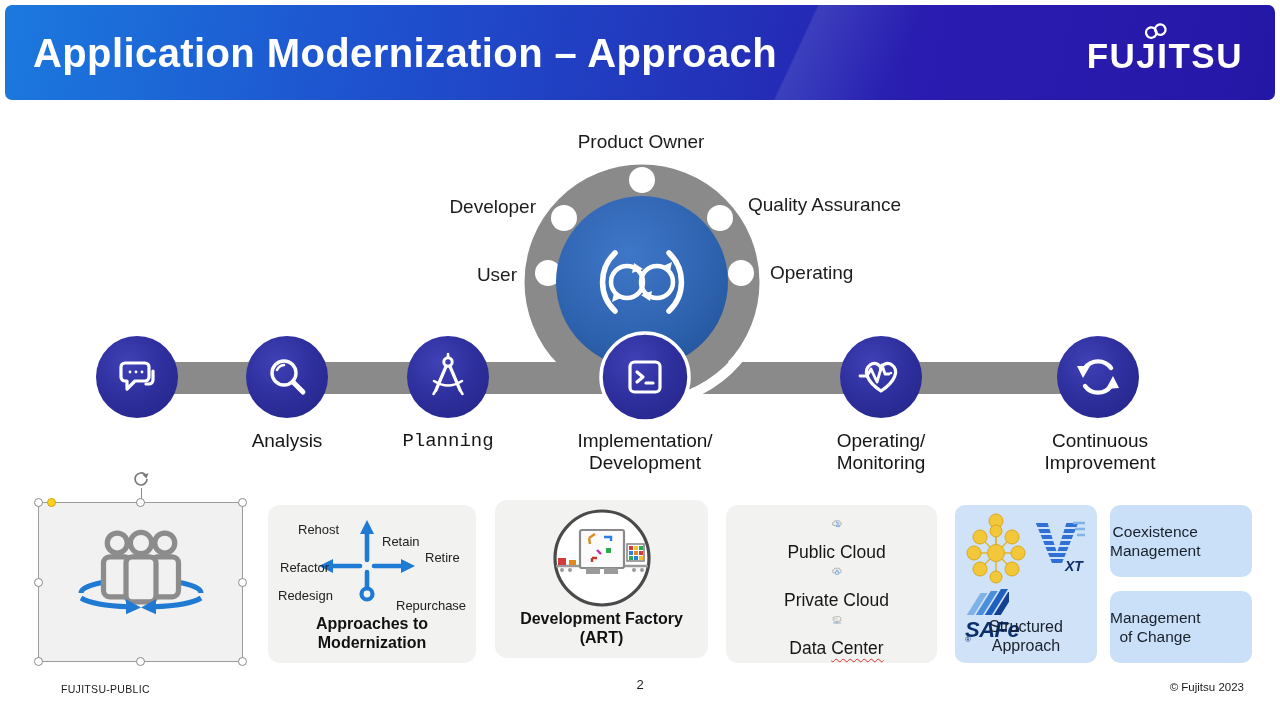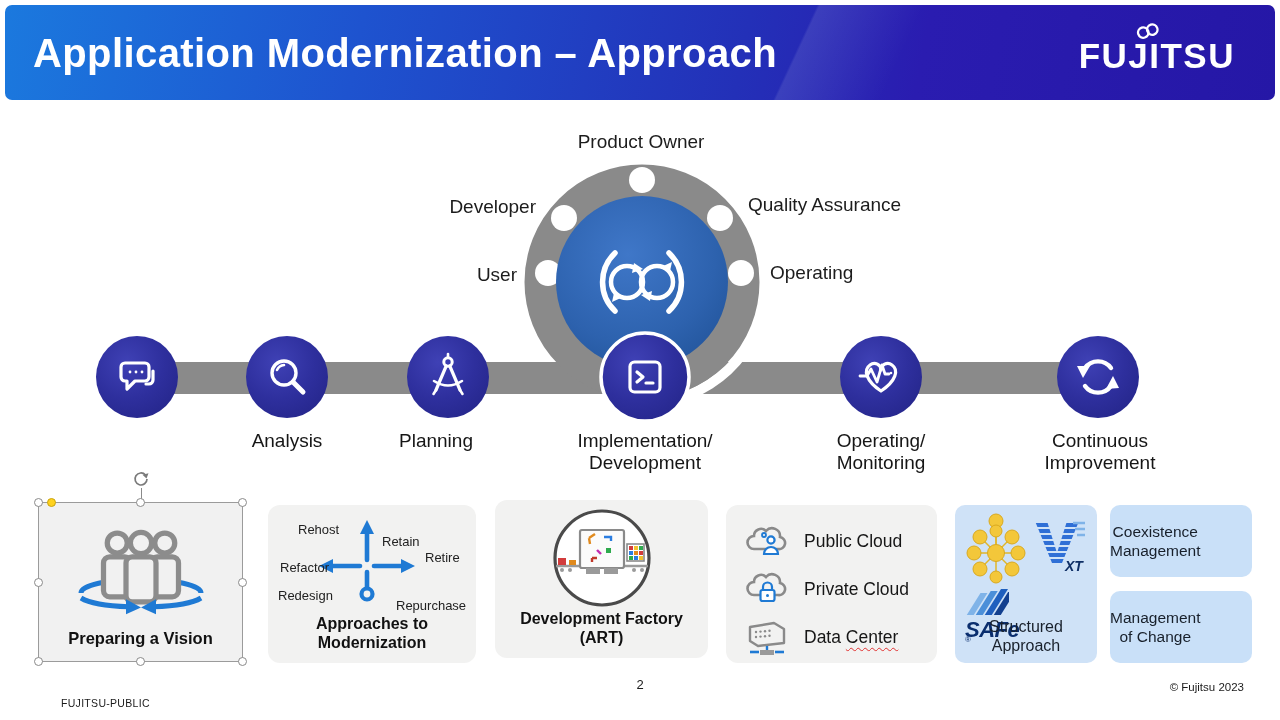--- a/index.html
+++ b/index.html
@@ -6,21 +6,21 @@
   .slide{position:relative;width:1280px;height:720px;background:#ffffff;overflow:hidden;
          font-family:"Liberation Sans",sans-serif;color:#1a1a1a;}
 
   
   .header{position:absolute;left:5px;top:5px;right:5px;height:95px;border-radius:7px;
           background:linear-gradient(101deg,#1b79de 0%,#1e53cf 28%,#2330b8 58%,#2a1cb0 72%,#2517a6 100%);}
   .header::after{content:"";position:absolute;inset:0;border-radius:7px;
           background:linear-gradient(115deg,rgba(255,255,255,0) 61.8%,rgba(255,255,255,.10) 62%,rgba(255,255,255,0) 70%);}
   .title{position:absolute;left:28px;top:50%;transform:translateY(-50%);margin:0;
          font-size:40px;font-weight:700;color:#fff;letter-spacing:.4px;white-space:nowrap;z-index:2;}
-  .logo{position:absolute;right:40px;top:54%;transform:translateY(-50%);color:#fff;z-index:2;}
+  .logo{position:absolute;right:32px;top:54%;transform:translateY(-50%);color:#fff;z-index:2;}
   .logo-text{font-size:35px;font-weight:700;letter-spacing:1.5px;}
   .logo-mark{position:absolute;left:54px;top:-13px;}
 
   
   .diagram-svg{position:absolute;left:0;top:100px;width:1280px;height:400px;}
   .role-label{position:absolute;font-size:19px;color:#1c1c1c;white-space:nowrap;}
   .step-label{position:absolute;top:430px;width:230px;transform:translateX(-50%);
               text-align:center;font-size:19px;line-height:1.16;color:#161616;white-space:pre-line;}
 
   
@@ -38,39 +38,39 @@
   .rotate-handle{position:absolute;left:50%;top:-33px;transform:translateX(-50%);}
 
   .approaches-card{left:268px;top:505px;width:208px;height:158px;}
   .opt-label{position:absolute;font-size:13px;color:#222;white-space:nowrap;}
   .approach-arrows{position:absolute;left:0;top:0;}
 
   .factory-card{left:495px;top:500px;width:213px;height:158px;}
   .factory-icon{position:absolute;left:50%;top:6px;transform:translateX(-50%);}
 
   .cloud-card{left:726px;top:505px;width:211px;height:158px;}
-  .cloud-row{position:absolute;left:18px;right:8px;height:44px;display:flex;align-items:center;gap:14px;}
+  .cloud-row{position:absolute;left:18px;right:8px;height:44px;display:flex;align-items:center;gap:14px;flex-direction:column;}
   .cloud-row .lbl{font-size:17.5px;color:#161616;}
   .squiggle{text-decoration:underline;text-decoration-style:wavy;text-decoration-color:#e03131;
             text-decoration-thickness:1px;text-underline-offset:4px;}
 
   .structured-card{left:955px;top:505px;width:142px;height:158px;background:#cfe2f7;border-radius:10px;}
   .structured-card .card-title{font-weight:400;font-size:16px;color:#18202b;bottom:7px;}
   .safe-row{position:absolute;left:10px;top:84px;display:flex;align-items:flex-start;gap:2px;flex-direction:column;}
   .safe-text{font-size:22px;font-weight:700;font-style:italic;color:#0a2e6e;letter-spacing:-.5px;}
   .safe-reg{font-size:8px;color:#0a2e6e;vertical-align:top;position:relative;top:-10px;}
 
   .blue-card{position:absolute;left:1110px;width:142px;height:72px;background:#c9e0f8;border-radius:10px;
              display:flex;align-items:center;}
   .blue-card .txt{text-align:center;font-size:15.5px;line-height:1.25;color:#18202b;white-space:pre-line;}
   .coexistence-card{top:505px;}
   .change-card{top:591px;}
 
   
-  .footer-left{position:absolute;left:45px;top:697px;font-size:10.5px;letter-spacing:.3px;color:#1a1a1a;padding-left:16px;}
+  .footer-left{position:absolute;left:45px;top:683px;font-size:10.5px;letter-spacing:.3px;color:#1a1a1a;padding-left:16px;}
   .footer-page{position:absolute;left:50%;transform:translateX(-50%);top:677px;font-size:13px;color:#1a1a1a;}
   .footer-copy{position:absolute;right:36px;top:681px;font-size:11.5px;color:#1a1a1a;}
 </style>
 </head>
 <body>
 
 <div class="slide">
 
   <div class="header">
     <h1 class="title">Application Modernization – Approach</h1>
@@ -186,21 +186,21 @@
     </g>
   </svg>
 
   <div class="role-label" style="left:641px;top:131px;transform:translateX(-50%);">Product Owner</div>
   <div class="role-label" style="right:744px;top:196px;margin-left:12px;">Developer</div>
   <div class="role-label" style="right:763px;top:264px;">User</div>
   <div class="role-label" style="left:748px;top:194px;">Quality Assurance</div>
   <div class="role-label" style="left:770px;top:262px;">Operating</div>
 
   <div class="step-label" style="left:287px;">Analysis</div>
-  <div class="step-label" style="left:436px;">Planning</div>
+  <div class="step-label" style="left:448px;font-family:Liberation Mono, monospace;">Planning</div>
   <div class="step-label" style="left:645px;">Implementation/
 Development</div>
   <div class="step-label" style="left:881px;">Operating/
 Monitoring</div>
   <div class="step-label" style="left:1100px;">Continuous
 Improvement</div>
 
   <div class="card vision-card">
     <svg width="150" height="96" style="position:absolute;left:50%;top:22px;transform:translateX(-50%);" viewBox="-60 -38 120 76">
       <path d="M -48,16 A 48,11 0 0 1 48,16" stroke="#1f7ad4" stroke-width="4" fill="none"></path>
@@ -212,21 +212,20 @@
         <circle cx="0" cy="-24" r="8.5"></circle>
         <rect x="-12" y="-13" width="24" height="36" rx="5"></rect>
       </g>
       <g stroke="#1f7ad4" stroke-width="4" fill="none">
         <path d="M -48,20 A 48,11 0 0 0 -10,27"></path>
         <path d="M 48,20 A 48,11 0 0 1 10,27"></path>
       </g>
       <polygon points="-12,21 0,27.5 -12,33" fill="#1f7ad4"></polygon>
       <polygon points="12,21 0,27.5 12,33" fill="#1f7ad4"></polygon>
     </svg>
-    <div class="card-title">Preparing a Vision</div>
 
     <div class="handle" style="left:-5px;top:-5px;"></div>
     <div class="handle yellow" style="left:8px;top:-5px;"></div>
     <div class="handle" style="left:50%;top:-5px;margin-left:-4.5px;"></div>
     <div class="handle" style="right:-5px;top:-5px;"></div>
     <div class="handle" style="left:-5px;top:50%;margin-top:-4.5px;"></div>
     <div class="handle" style="right:-5px;top:50%;margin-top:-4.5px;"></div>
     <div class="handle" style="left:-5px;bottom:-5px;"></div>
     <div class="handle" style="left:50%;bottom:-5px;margin-left:-4.5px;"></div>
     <div class="handle" style="right:-5px;bottom:-5px;"></div>

